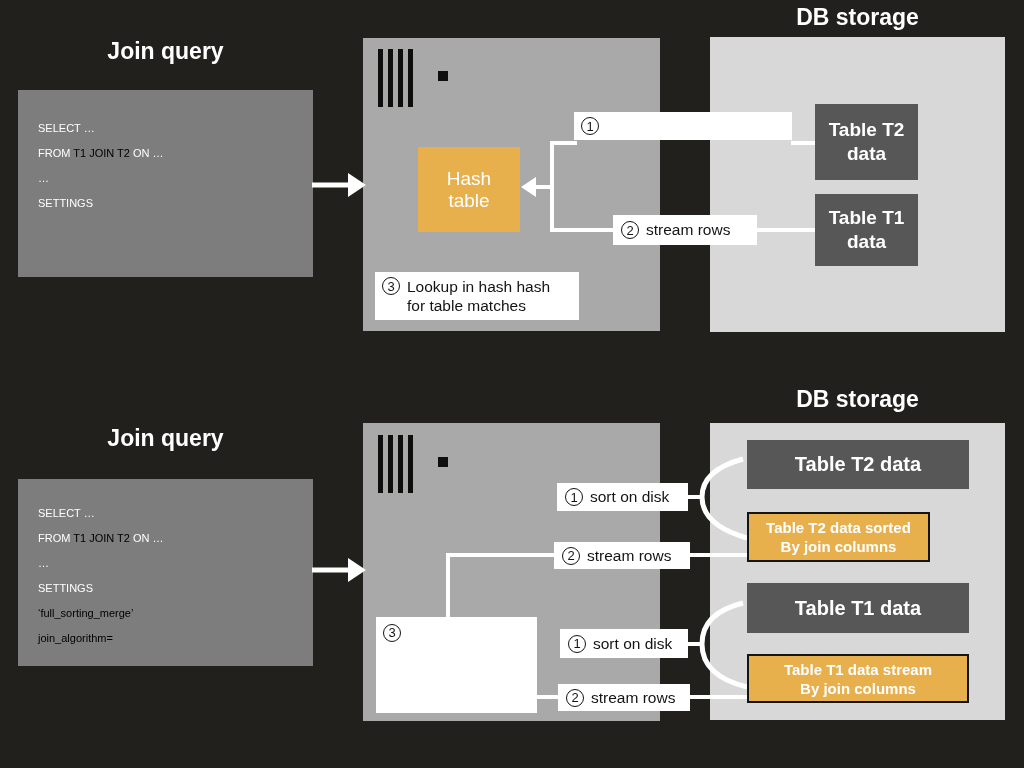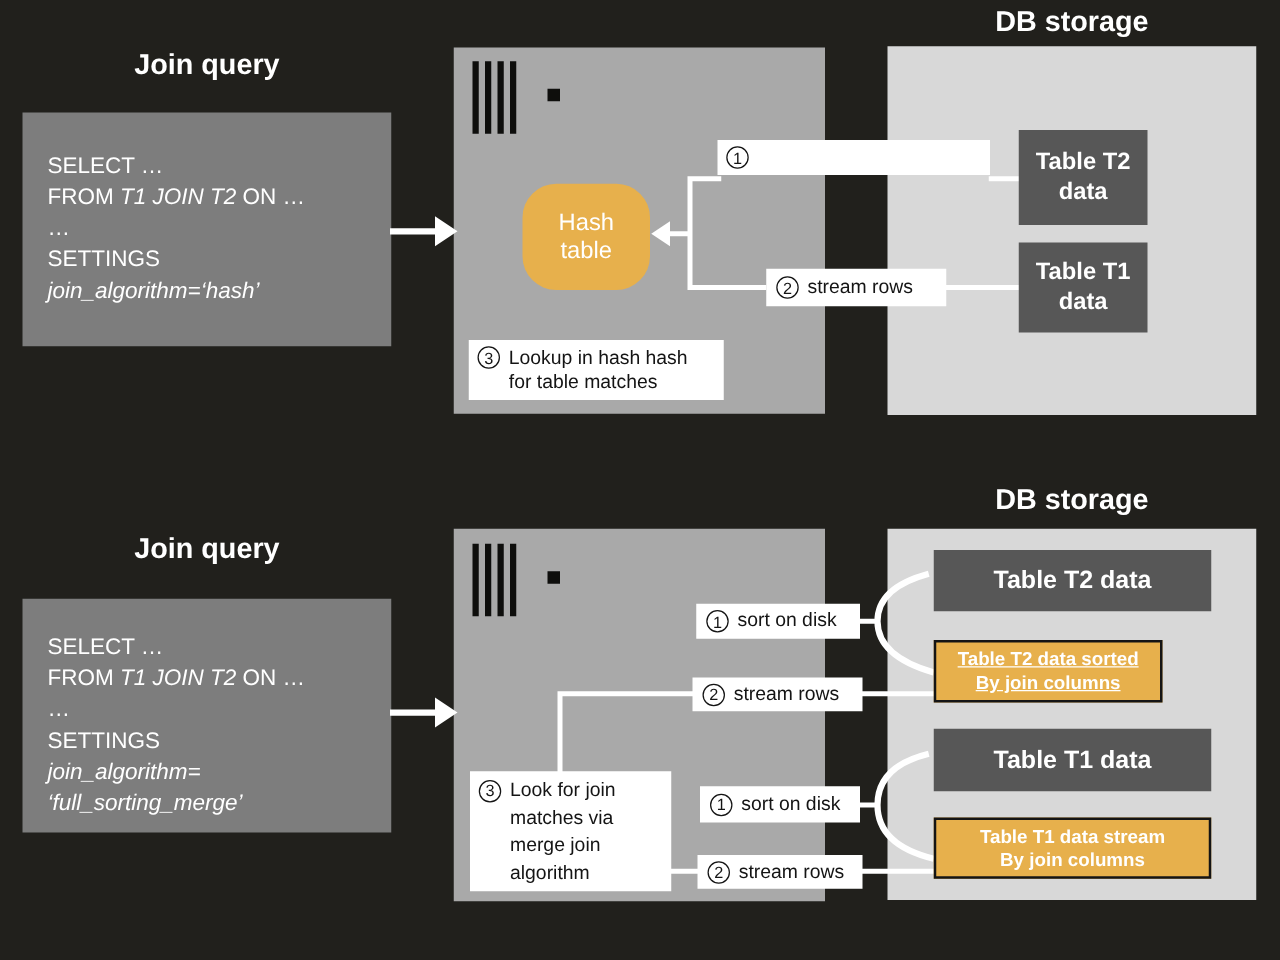--- a/index.html
+++ b/index.html
@@ -1,29 +1,29 @@
 <!DOCTYPE html>
 <html><head>
 <meta charset="utf-8">
 <style>
   html,body{margin:0;padding:0;background:#21201c;}
   .stage{position:relative;width:1024px;height:768px;background:#21201c;overflow:hidden;
          font-family:"Liberation Sans", sans-serif;}
   .abs{position:absolute;}
   .title{color:#ffffff;font-size:23px;font-weight:600;text-align:center;}
   .qbox{background:#7d7d7d;}
-  .code{color:#ffffff;font-size:18px;font-weight:500;}
+  .code{color:#ffffff;font-size:11px;font-weight:500;}
   .code-line{height:25px;white-space:pre;}
-  .hl{color:#ffffff;font-style:italic;}
+  .hl{color:#000000;}
   .server{background:#a9a9a9;}
   .dbbox{background:#d8d8d8;}
   .darkbox{background:#575757;color:#ffffff;font-weight:700;display:flex;align-items:center;
            justify-content:center;text-align:center;}
   .hashbox{background:#e7b04c;color:#ffffff;font-size:19px;font-weight:500;display:flex;
-           align-items:center;justify-content:center;text-align:center;border-radius:27px;}
+           align-items:center;justify-content:center;text-align:center;}
   .sortedbox{background:#e7b04c;border:2px solid #141414;color:#ffffff;font-size:15px;
              font-weight:700;display:flex;flex-direction:column;align-items:center;
              justify-content:center;text-align:center;line-height:19px;box-sizing:border-box;}
   .label{background:#ffffff;color:#141414;font-size:15.5px;display:flex;gap:7px;
          box-sizing:border-box;}
   .label.center{align-items:center;padding:0 8px;}
   .label.multi{align-items:flex-start;padding:5px 7px;line-height:19px;}
   .circ{width:18px;height:18px;border:1.6px solid #141414;border-radius:50%;flex:none;
         display:flex;align-items:center;justify-content:center;font-size:13px;box-sizing:border-box;}
   .connectors{position:absolute;left:0;top:0;z-index:2;pointer-events:none;}
@@ -73,21 +73,20 @@
   </svg>
 
   <div class="abs title z1" style="left:18px;top:38px;width:295px;">Join query</div>
 
   <div class="abs qbox z1" style="left:18px;top:90px;width:295px;height:187px;">
     <div class="code" style="padding:32px 0 0 20px;">
       <div class="code-line">SELECT …</div>
       <div class="code-line"><span>FROM </span><span class="hl">T1 JOIN T2</span><span> ON …</span></div>
       <div class="code-line">…</div>
       <div class="code-line">SETTINGS</div>
-      <div class="code-line hl">join_algorithm=‘hash’</div>
     </div>
   </div>
 
   <div class="abs server z1" style="left:363px;top:38px;width:297px;height:293px;">
     <div class="logo">
       <span class="bar" style="left:0;"></span>
         <span class="bar" style="left:10px;"></span>
       <span class="bar" style="left:20px;"></span>
         <span class="bar" style="left:30px;"></span>
       <span class="dot"></span>
@@ -126,41 +125,37 @@
   </div>
 
   <div class="abs title z1" style="left:18px;top:425px;width:295px;">Join query</div>
 
   <div class="abs qbox z1" style="left:18px;top:479px;width:295px;height:187px;">
     <div class="code" style="padding:28px 0 0 20px;">
       <div class="code-line">SELECT …</div>
       <div class="code-line"><span>FROM </span><span class="hl">T1 JOIN T2</span><span> ON …</span></div>
       <div class="code-line">…</div>
       <div class="code-line">SETTINGS</div>
+      <div class="code-line hl">‘full_sorting_merge’</div>
       <div class="code-line hl">join_algorithm=</div>
-      <div class="code-line hl">‘full_sorting_merge’</div>
     </div>
   </div>
 
   <div class="abs server z1" style="left:363px;top:423px;width:297px;height:298px;">
     <div class="logo" style="top:12px;">
       <span class="bar" style="left:0;"></span>
         <span class="bar" style="left:10px;"></span>
       <span class="bar" style="left:20px;"></span>
         <span class="bar" style="left:30px;"></span>
       <span class="dot"></span>
     </div>
   </div>
 
   <div class="abs label multi z3" style="left:376px;top:617px;width:161px;height:96px;line-height:22px;">
     <span class="circ" style="margin-top:2px;">3</span>
-    <span><span>Look for join</span><br>
-    <span>matches via</span><br>
-    <span>merge join</span><br>
-    <span>algorithm</span></span>
   </div>
 
   <div class="abs label center z3" style="left:557px;top:483px;width:131px;height:28px;">
     <span class="circ">1</span>
     <span>sort on disk</span>
   </div>
 
   <div class="abs label center z3" style="left:554px;top:542px;width:136px;height:27px;">
     <span class="circ">2</span>
     <span>stream rows</span>
@@ -177,21 +172,21 @@
   </div>
 
   <div class="abs title z1" style="left:710px;top:386px;width:295px;">DB storage</div>
 
   <div class="abs dbbox z1" style="left:710px;top:423px;width:295px;height:297px;"></div>
 
   <div class="abs darkbox z3" style="left:747px;top:440px;width:222px;height:49px;font-size:20px;">
     <span>Table T2 data</span>
   </div>
 
-  <div class="abs sortedbox z3" style="left:747px;top:512px;width:183px;height:50px;text-decoration:underline;">
+  <div class="abs sortedbox z3" style="left:747px;top:512px;width:183px;height:50px;">
     <span>Table T2 data sorted</span>
     <span>By join columns</span>
   </div>
 
   <div class="abs darkbox z3" style="left:747px;top:583px;width:222px;height:50px;font-size:20px;">
     <span>Table T1 data</span>
   </div>
 
   <div class="abs sortedbox z3" style="left:747px;top:654px;width:222px;height:49px;">
     <span>Table T1 data stream</span>

